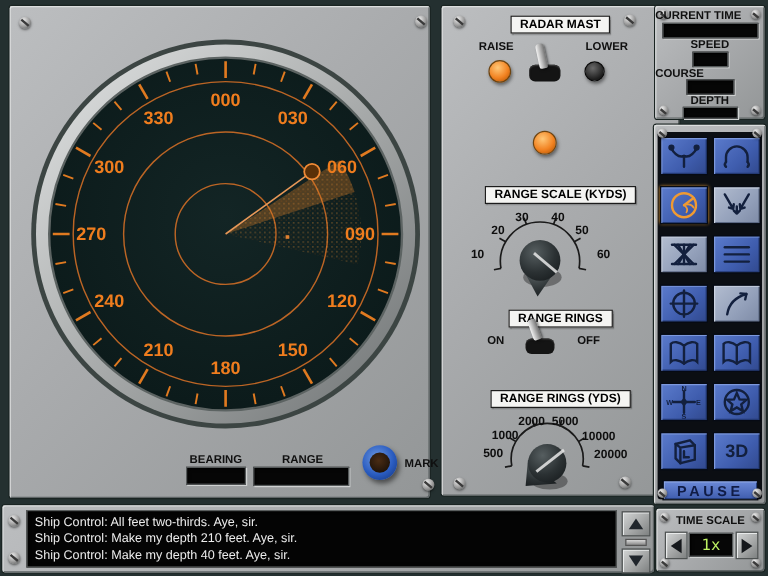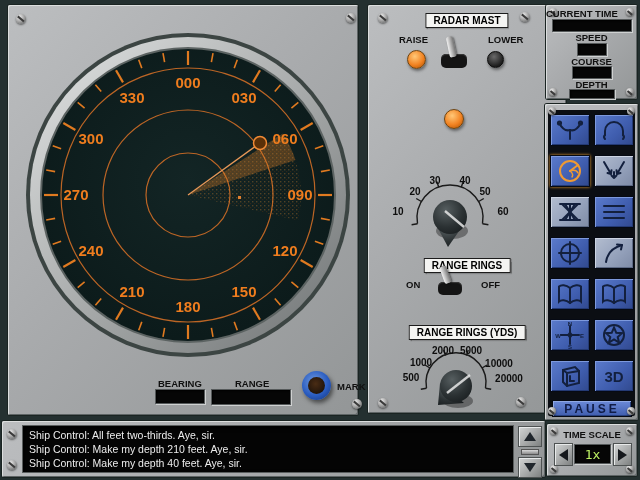--- a/index.html
+++ b/index.html
@@ -189,20 +189,21 @@
     <div class="plate" style="top:8px;">RADAR MAST</div>
     <span class="minilabel" style="left:31px;top:29px;">RAISE</span>
     <span class="minilabel" style="left:104px;top:29px;margin-left:16px;">LOWER</span>
     <div class="lamp lit" style="left:39px;top:45px;width:17px;height:17px;"></div>
     <div class="toggle-base" style="left:73px;top:49px;width:26px;height:14px;"></div>
     <div class="toggle-lever" style="left:82px;top:31px;"></div>
     <div class="lamp dark" style="left:119px;top:46px;width:15px;height:15px;"></div>
 
     <div class="lamp lit" style="left:76px;top:104px;width:18px;height:18px;"></div>
 
+    <div class="plate" style="top:150px;">RANGE SCALE (KYDS)</div>
 
     <div class="plate" style="top:253px;">RANGE RINGS</div>
     <span class="minilabel" style="left:38px;top:274px;">ON</span>
     <span class="minilabel" style="left:113px;top:274px;">OFF</span>
     <div class="toggle-base" style="left:70px;top:277px;width:24px;height:13px;"></div>
     <div class="toggle-lever" style="left:77px;top:260px;height:18px;transform:rotate(-20deg);"></div>
 
     <div class="plate" style="top:320px;">RANGE RINGS (YDS)</div>
 
     <svg class="svg-abs" width="170" height="408" viewBox="0 0 170 408">
@@ -266,21 +267,21 @@
 
   <div class="panel" style="left:546px;top:5px;width:91px;height:94px;">
     <div class="screw sm" style="left:3px;top:3px;"></div>
     <div class="screw sm" style="left:80px;top:3px;"></div>
     <div class="screw sm" style="left:3px;top:83px;"></div>
     <div class="screw sm" style="left:80px;top:83px;"></div>
     <div class="minilabel" style="left:0;right:0;top:3px;text-align:left;position:absolute;">CURRENT TIME</div>
     <div class="display" style="left:6px;top:14px;width:78px;height:11px;"><span></span></div>
     <div class="minilabel" style="left:0;right:0;top:27px;text-align:center;position:absolute;">SPEED</div>
     <div class="display" style="left:31px;top:38px;width:28px;height:11px;"><span></span></div>
-    <div class="minilabel" style="left:0;right:0;top:51px;text-align:center;position:absolute;">COURSE</div>
+    <div class="minilabel" style="left:0;right:0;top:51px;position:absolute;">COURSE</div>
     <div class="display" style="left:26px;top:61px;width:38px;height:11px;"><span></span></div>
     <div class="minilabel" style="left:0;right:0;top:74px;text-align:center;position:absolute;">DEPTH</div>
     <div class="display" style="left:23px;top:84px;width:44px;height:8px;"><span></span></div>
   </div>
 
   <div class="panel" style="left:545px;top:104px;width:93px;height:316px;">
     <div id="btn-panel-bed"></div>
     <div class="screw sm" style="left:3px;top:3px;z-index:3;"></div>
     <div class="screw sm" style="left:82px;top:3px;z-index:3;"></div>
     <div class="screw sm" style="left:3px;top:303px;z-index:3;"></div>

